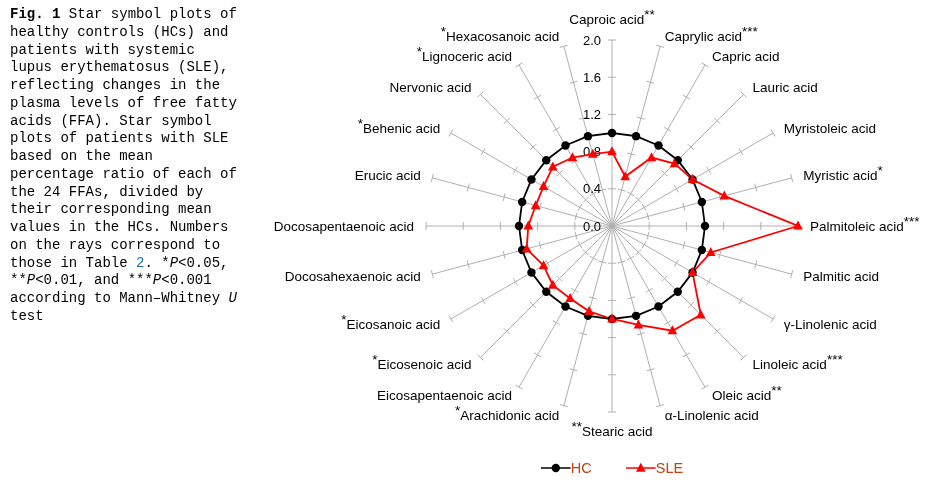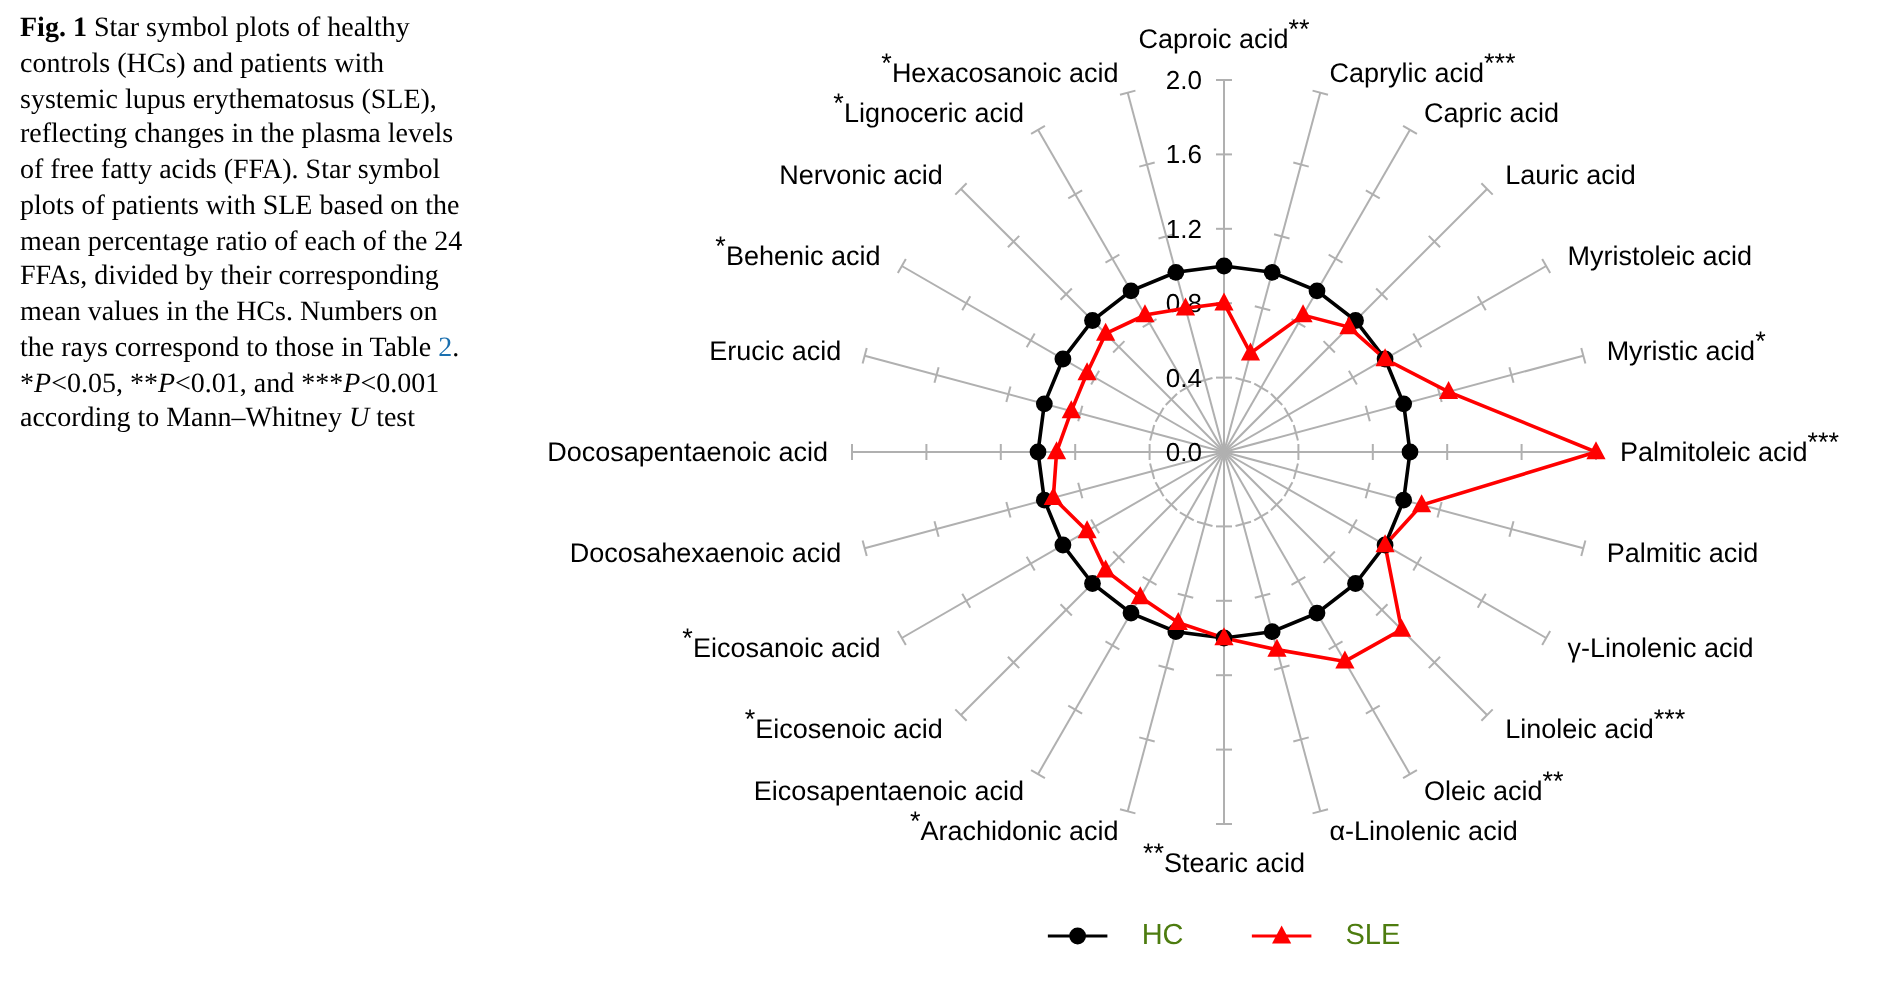--- a/index.html
+++ b/index.html
@@ -1,28 +1,28 @@
 <!DOCTYPE html>
 <html><head>
 <meta charset="utf-8">
 <style>
   html,body{margin:0;padding:0;background:#ffffff;}
   .figure{position:relative;width:940px;height:494px;background:#ffffff;overflow:hidden;
           font-family:"Liberation Sans",sans-serif;}
   .caption{position:absolute;left:10px;top:6px;width:228px;
-           font-family:Liberation Serif, serif;font-size:14px;line-height:1.27;color:#000;}
+           font-family:Liberation Mono, monospace;font-size:14px;line-height:1.27;color:#000;}
   .caption .bold{font-weight:bold;}
   .caption .italic{font-style:italic;}
   .caption .table-link{text-decoration:none;cursor:pointer;}
   #radar-svg{position:absolute;left:0;top:0;}
   .scale-label{font:13px "Liberation Sans",sans-serif;fill:#000;}
   .axis-label{font:13.5px "Liberation Sans",sans-serif;fill:#000;}
   .legend{position:absolute;left:612px;top:460px;transform:translateX(-50%);
           display:flex;gap:34px;align-items:center;}
-  .legend-item{display:flex;align-items:center;gap:17px;font-size:14.5px;color:#4d7c0f;}
+  .legend-item{display:flex;align-items:center;gap:0;font-size:14.5px;color:#c2410c;}
   .legend-marker{display:inline-flex;}
 </style>
 </head>
 <body>
 
 <div class="figure">
 
   <div class="caption">
     <span class="bold">Fig. 1</span><span> Star symbol plots of healthy controls (HCs) and patients with systemic lupus erythematosus (SLE), reflecting changes in the plasma levels of free fatty acids (FFA). Star symbol plots of patients with SLE based on the mean percentage ratio of each of the 24 FFAs, divided by their corresponding mean values in the HCs. Numbers on the rays correspond to those in Table </span><a class="table-link" style="color: rgb(26, 111, 175);">2</a><span>. *</span><span class="italic">P</span><span>&lt;0.05, **</span><span class="italic">P</span><span>&lt;0.01, and ***</span><span class="italic">P</span><span>&lt;0.001 according to Mann–Whitney </span><span class="italic">U</span><span> test</span>
   </div>

